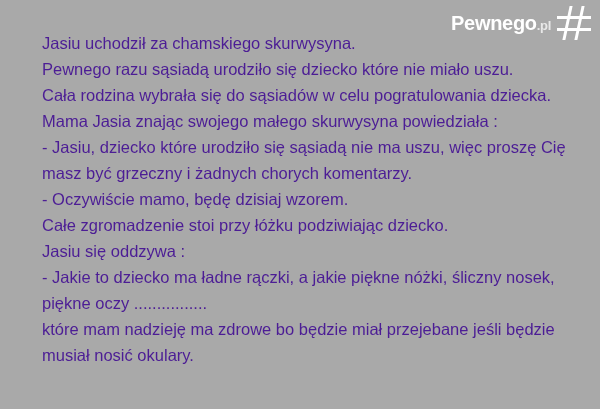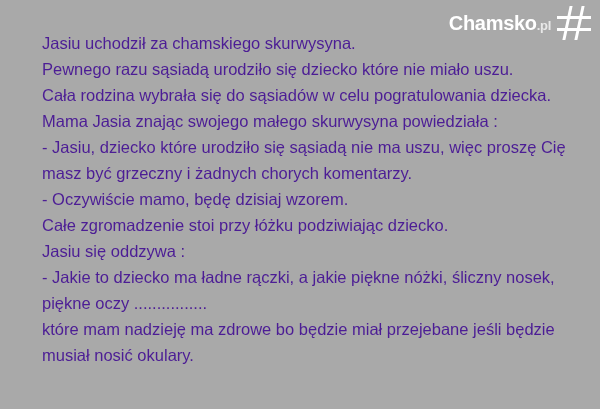--- a/index.html
+++ b/index.html
@@ -70,21 +70,21 @@
     white-space: pre-wrap;
     word-wrap: break-word;
   }
 </style>
 </head>
 <body>
 
 <div class="meme">
 
   <div class="watermark">
-    <div class="wm-text"><span>Chamsko</span><span class="tld">.pl</span></div>
+    <div class="wm-text"><span>Pewnego</span><span class="tld">.pl</span></div>
     <div class="wm-hash">
       <span class="v1"></span>
       <span class="v2"></span>
       <span class="h1"></span>
       <span class="h2"></span>
     </div>
   </div>
 
   <div class="body-text">Jasiu uchodził za chamskiego skurwysyna.
 Pewnego razu sąsiadą urodziło się dziecko które nie miało uszu.

